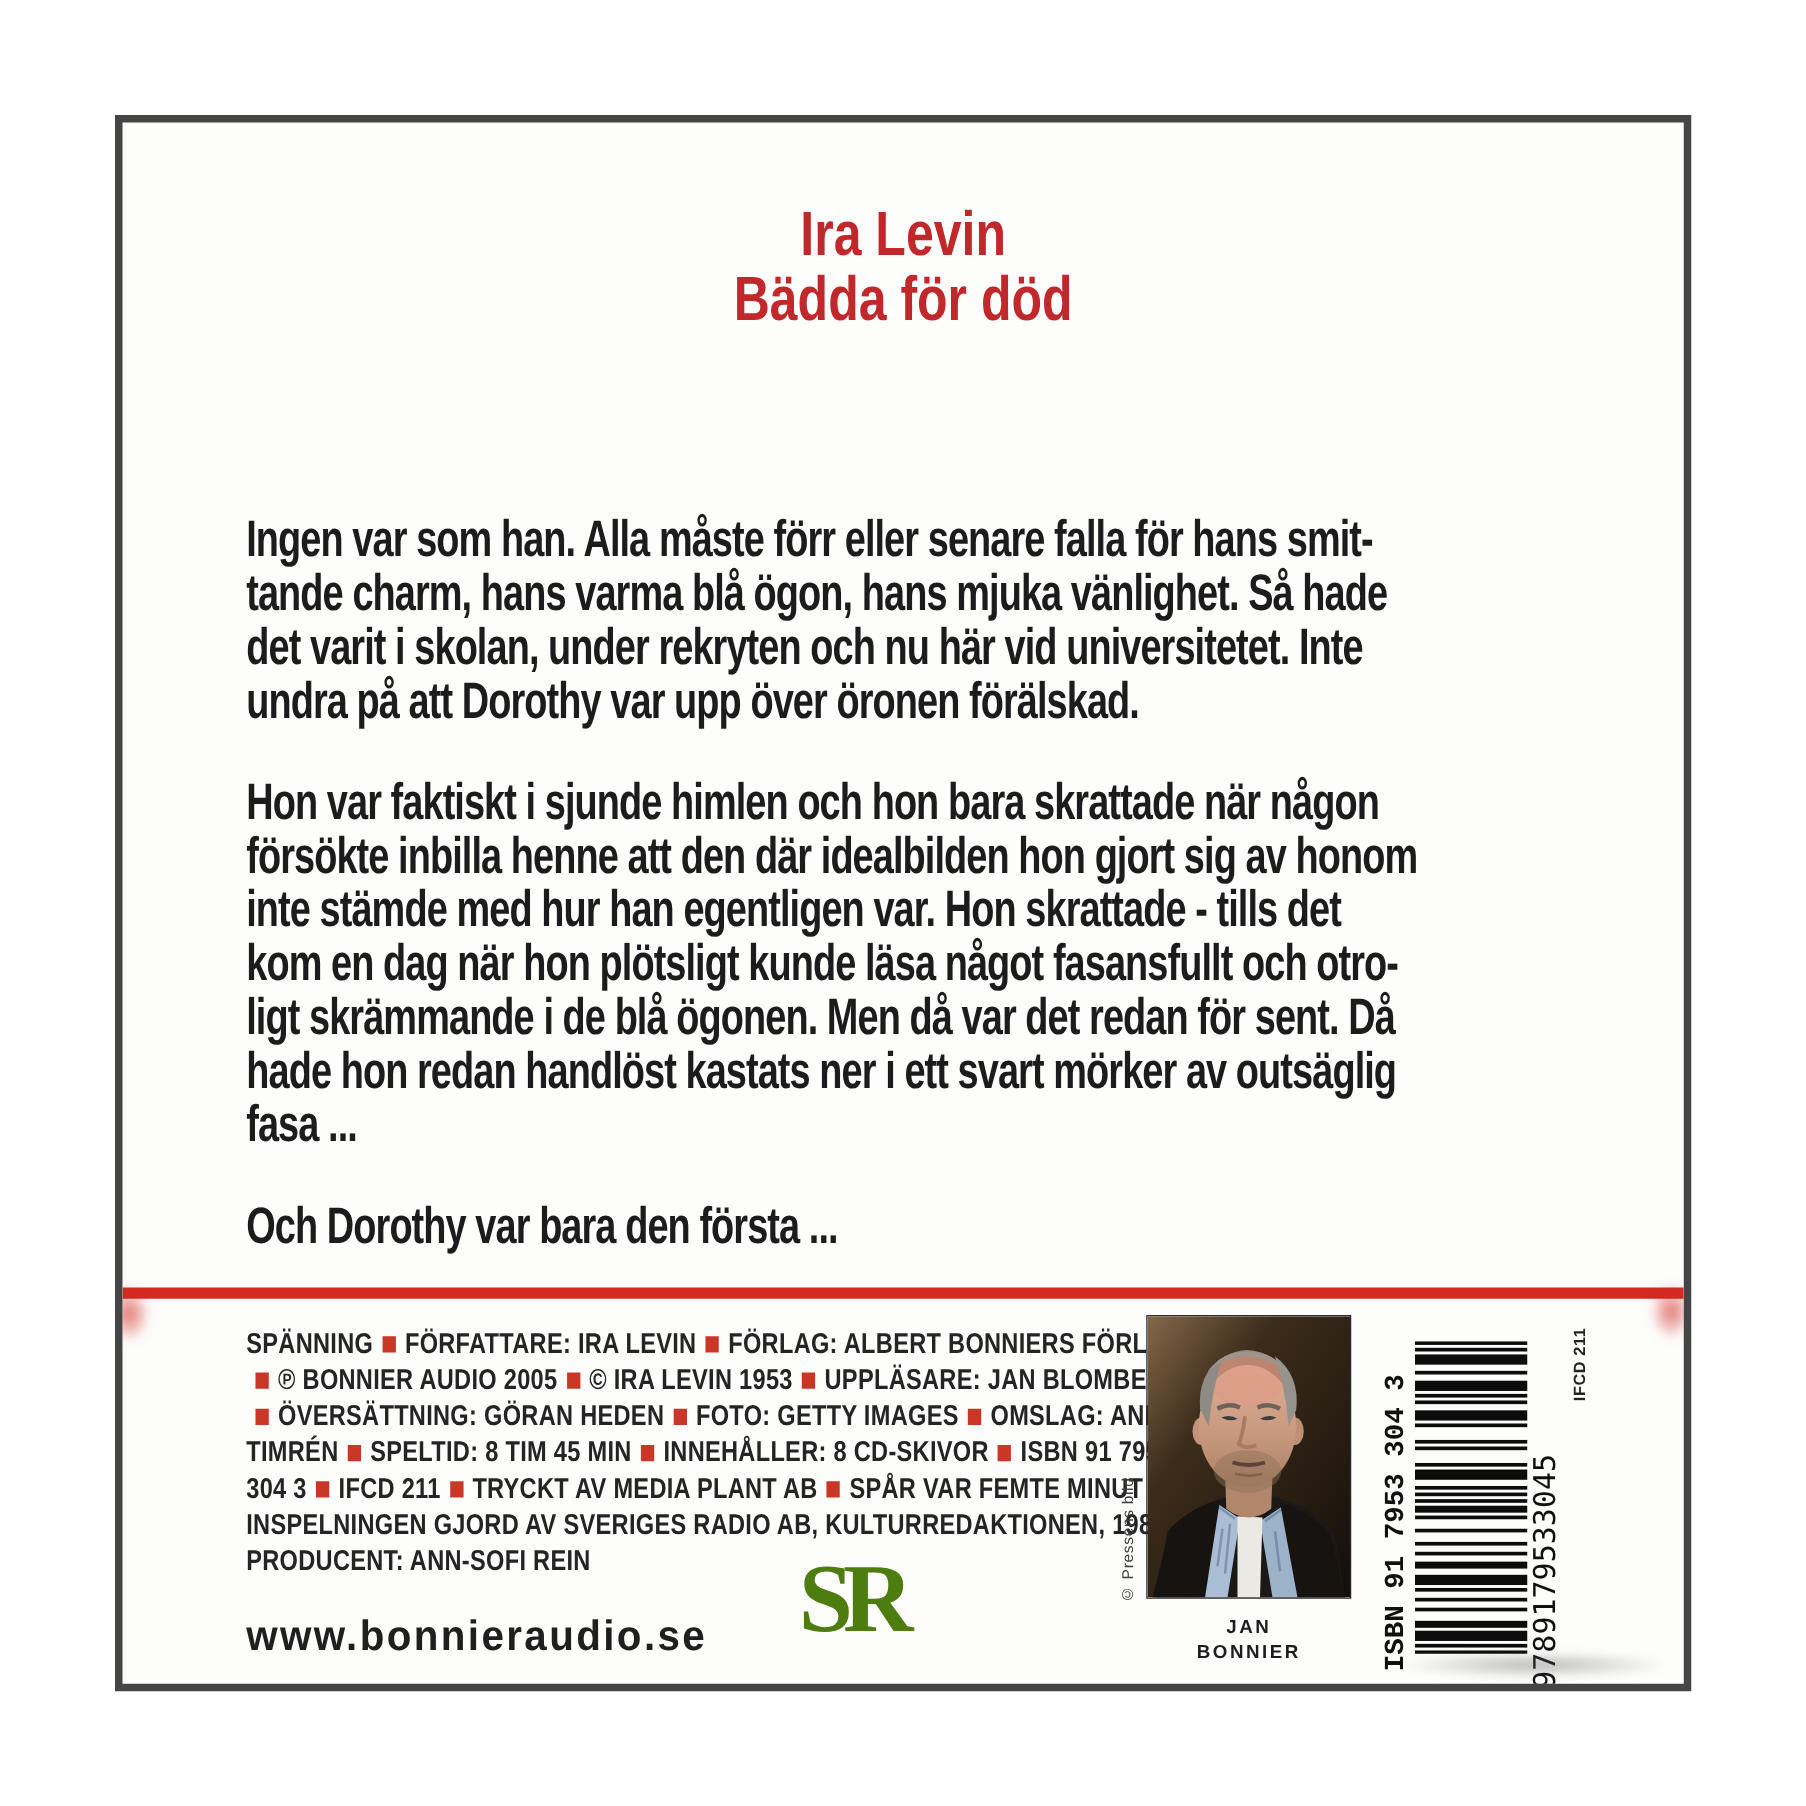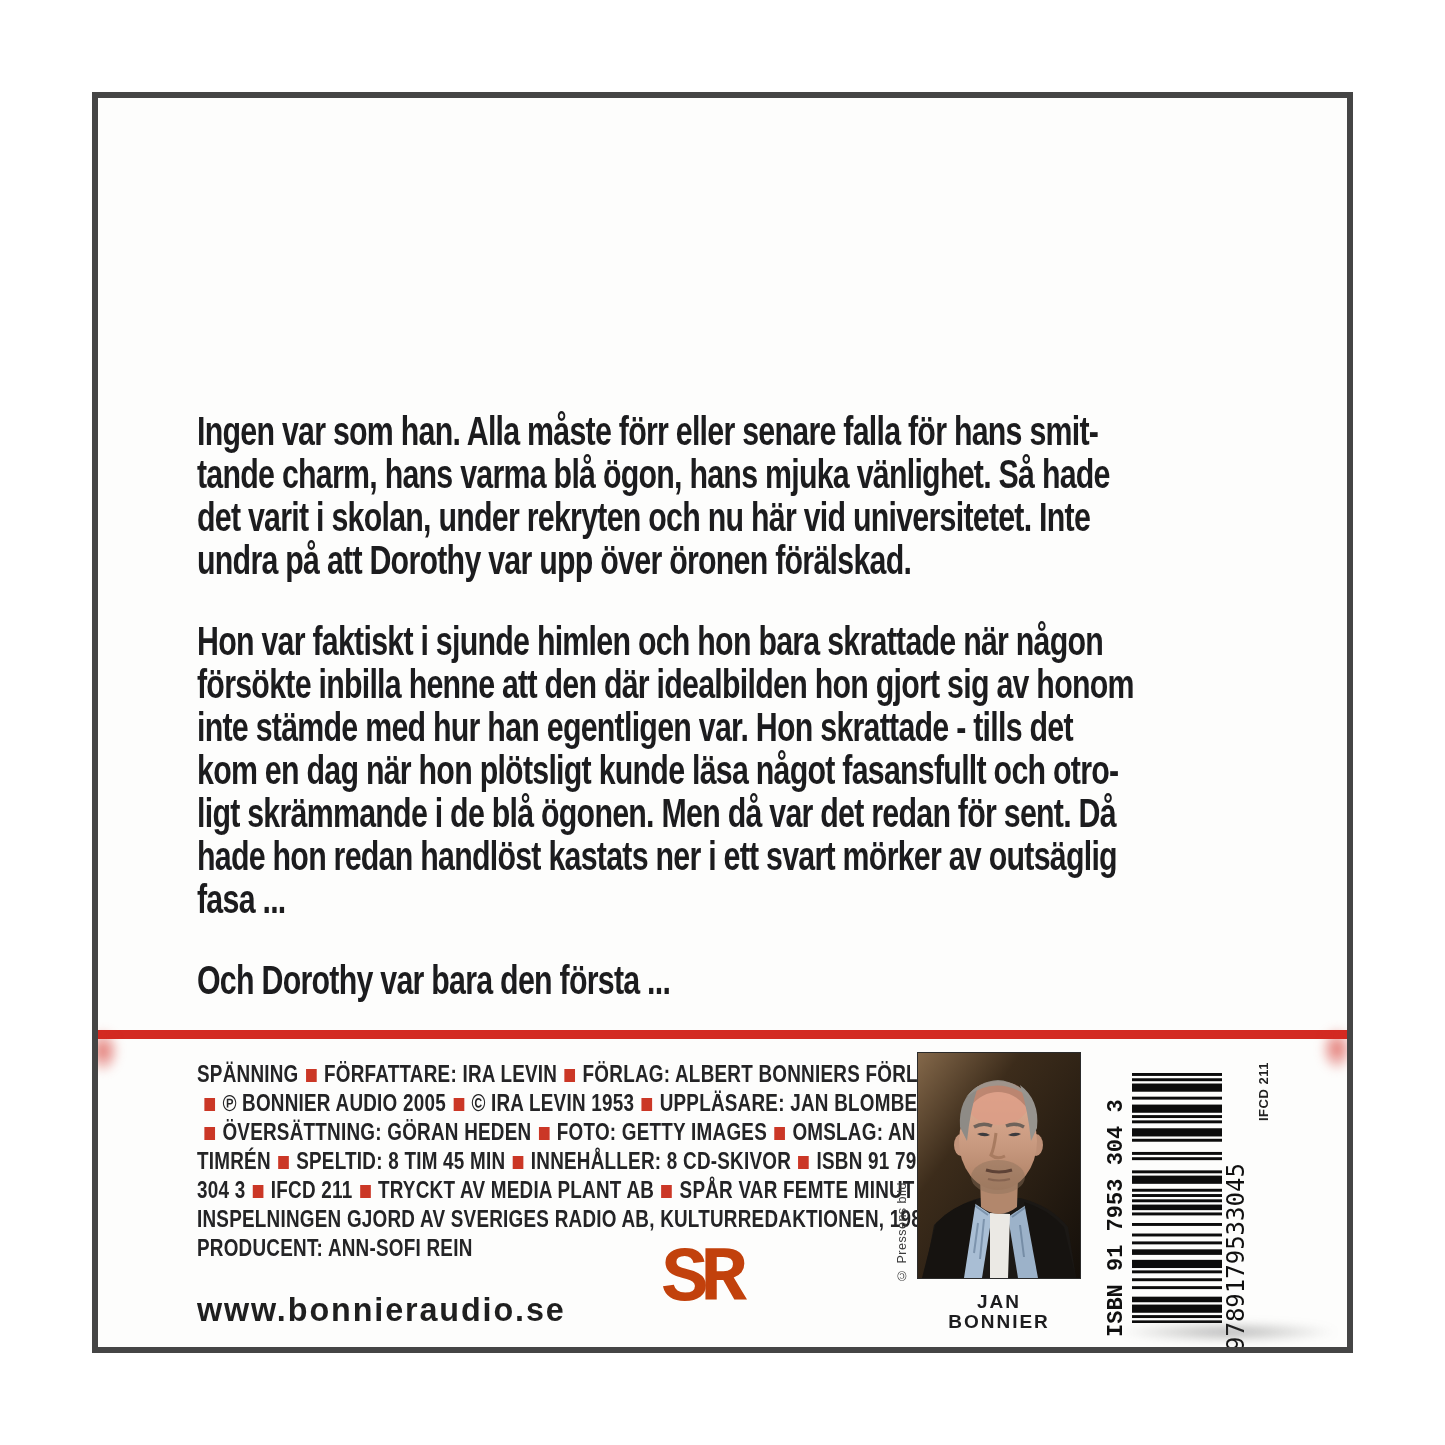--- a/index.html
+++ b/index.html
@@ -25,48 +25,52 @@
   .blob-r{left:1222px;top:928px;}
   
   .credits{position:absolute;left:99px;top:962px;color:#242426;font-weight:bold;
            font-size:23px;letter-spacing:.3px;}
   .cline{height:29px;line-height:29px;white-space:nowrap;transform:scaleX(0.82);transform-origin:0 50%;}
   .cb{display:inline-block;width:13px;height:13px;background:#cb3726;margin:0 9px;}
   
   .website{position:absolute;left:99px;top:1192px;color:#1f1f1f;font-weight:bold;
            font-size:34px;letter-spacing:2px;white-space:nowrap;transform:scaleX(.95);transform-origin:0 50%;}
   .srlogo{position:absolute;left:541px;top:1146px;width:100px;height:70px;
-          font-family:Liberation Mono, monospace;font-weight:bold;font-size:78px;line-height:70px;
-          color:#c2410c;letter-spacing:-8px;text-align:right;}
+          font-family:Liberation Serif, serif;font-weight:bold;font-size:78px;line-height:70px;
+          color:#4d7c0f;letter-spacing:-8px;}
   
   .photo{position:absolute;left:820px;top:955px;width:162px;height:225px;outline:1px solid #2b2b2b;}
   .photo svg{display:block;width:100%;height:100%;}
   .photocredit{position:absolute;left:797px;top:1072px;height:112px;width:18px;
                font-size:12.5px;color:#3d3d3d;letter-spacing:.5px;}
   .caption{position:absolute;left:810px;top:1194px;width:182px;text-align:center;
-           color:#1d1d1f;font-weight:bold;font-size:19px;line-height:20px;letter-spacing:2px;}
+           color:#1d1d1f;font-weight:bold;font-size:15px;line-height:20px;letter-spacing:2px;}
   
   .vtext{writing-mode:vertical-rl;transform:rotate(180deg);text-align:left;white-space:nowrap;}
   
   .isbnlabel{position:absolute;left:1006px;top:1007px;height:232px;width:28px;
              font-family:"Liberation Mono",monospace;font-weight:bold;font-size:22px;color:#101010;}
   .barcode{position:absolute;left:1034px;top:975px;width:90px;height:250px;}
   .barcode svg{display:block;width:100%;height:100%;}
   .eandigits{position:absolute;left:1124px;top:1047px;height:206px;width:26px;
              font-family:"DejaVu Sans Mono",monospace;font-size:24px;color:#101010;}
   .ifcd{position:absolute;left:1158px;top:963px;height:60px;width:18px;
         font-weight:bold;font-size:13px;letter-spacing:.5px;color:#222;}
   .bshadow{position:absolute;left:1020px;top:1224px;width:220px;height:20px;filter:blur(4px);
            background:radial-gradient(closest-side,rgba(90,90,90,.45),rgba(90,90,90,0));}
 </style>
 </head>
 <body>
 
 <div class="card">
 
+  <div class="title">
+    <div class="tline">Ira Levin</div>
+    <div class="tline">Bädda för död</div>
+  </div>
 
   <div class="synopsis" id="synopsis">
       <div class="para">
         <div class="bline">Ingen var som han. Alla måste förr eller senare falla för hans smit-</div>
         <div class="bline">tande charm, hans varma blå ögon, hans mjuka vänlighet. Så hade</div>
         <div class="bline">det varit i skolan, under rekryten och nu här vid universitetet. Inte</div>
         <div class="bline">undra på att Dorothy var upp över öronen förälskad.</div>
       </div>
       <div class="para">
         <div class="bline">Hon var faktiskt i sjunde himlen och hon bara skrattade när någon</div>

